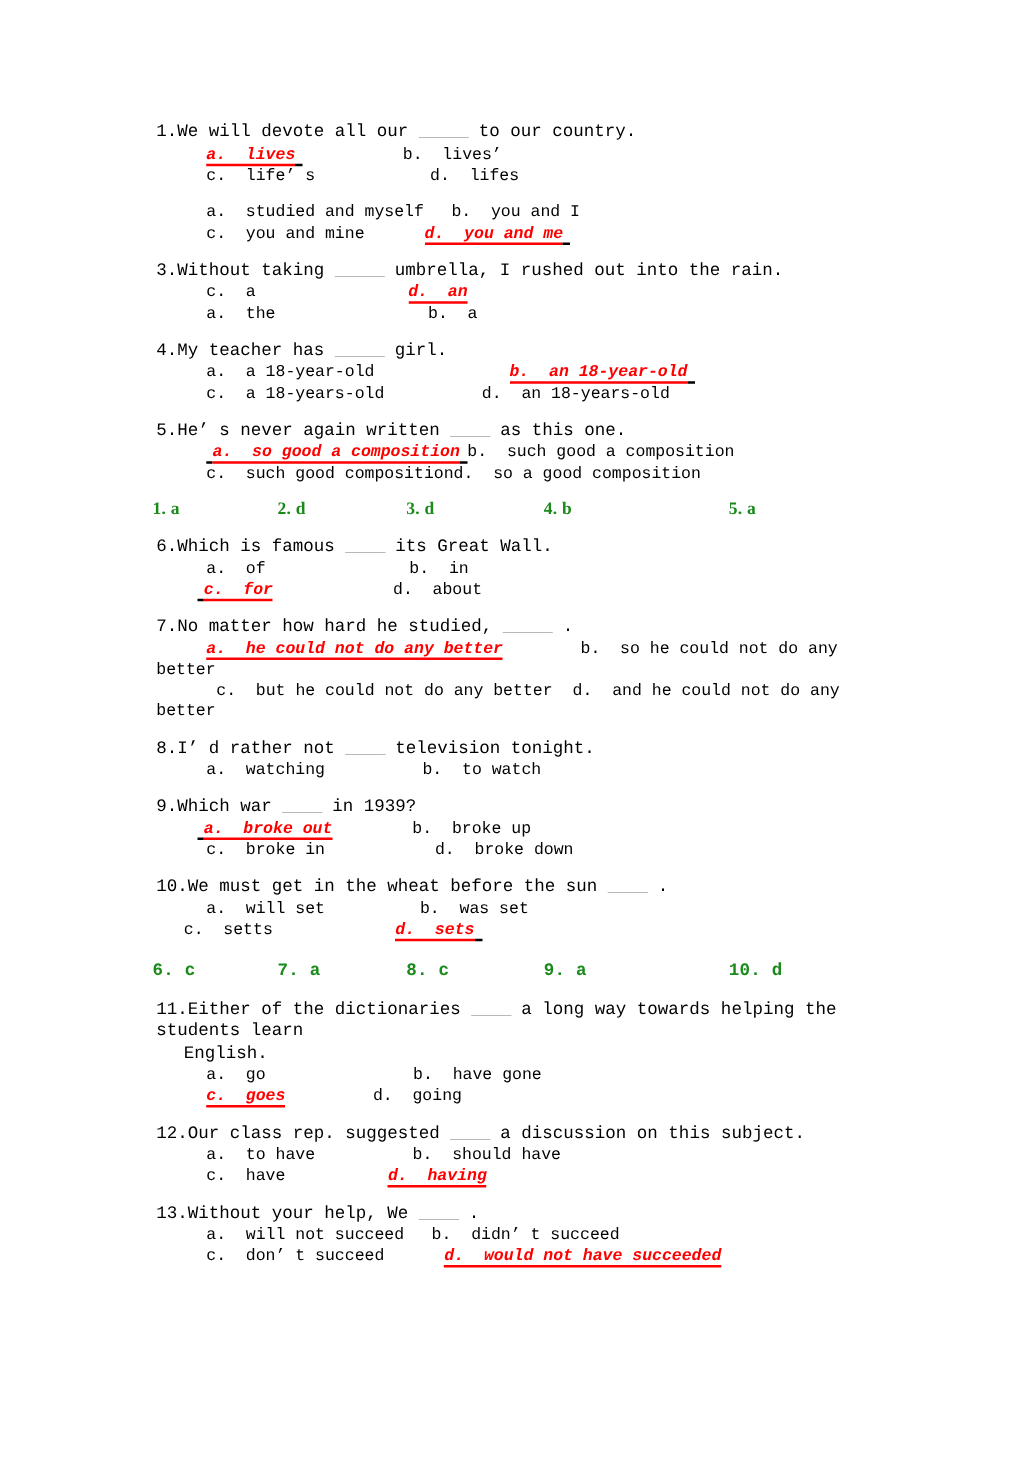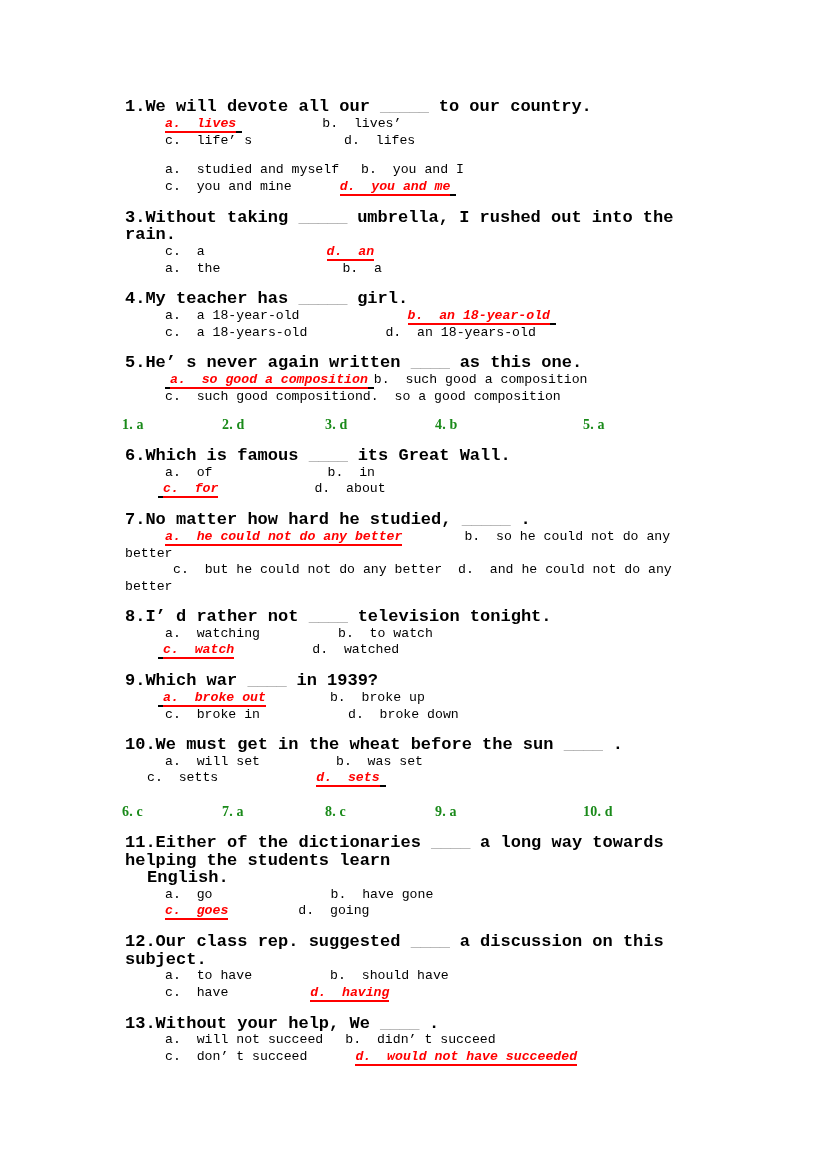--- a/index.html
+++ b/index.html
@@ -26,25 +26,24 @@
     position: absolute;
     left: 125px;
     top: 98px;
     width: 570px;
   }
 
   .qblock {
     margin-bottom: 13px;
   }
   .stem {
-    font-size: 17px;
+    font-size: 14px;
     line-height: 17.5px;
     white-space: pre-wrap;
     letter-spacing: 0px;
-    font-weight: bold;
   }
   .optline {
     font-size: 13.2px;
     line-height: 16.5px;
     white-space: pre;
     position: relative;
   }
   .optline.wrap {
     white-space: pre-wrap;
   }
@@ -142,36 +141,35 @@
 
     <div class="qblock">
       <div class="stem"><span>7.</span><span>No matter how hard he studied, </span><span class="blank">_____</span><span> .</span></div>
       <div class="optline wrap indent-q7" style="padding-left:0"><span style="display:inline-block;width:40px"></span><span class="ans">a.  he could not do any better</span><span style="display:inline-block;width:62px"></span><span>b.  so he could not do any better</span></div>
       <div class="optline wrap" style="padding-left:0"><span style="display:inline-block;width:48px"></span><span>c.  but he could not do any better</span><span style="display:inline-block;width:16px"></span><span>d.  and he could not do any better</span></div>
     </div>
 
     <div class="qblock">
       <div class="stem"><span>8.</span><span>I’ d rather not </span><span class="blank">____</span><span> television tonight.</span></div>
       <div class="optline indent1"><span>a.  watching</span><span style="display:inline-block;width:78px"></span><span>b.  to watch</span></div>
-      <div class="optline indent1" style="padding-left:33px"><span class="ans-lead"></span><span class="ans">c.  watch</span><span style="display:inline-block;width:78px"></span><span>d.  watched</span></div>
     </div>
 
     <div class="qblock">
       <div class="stem"><span>9.</span><span>Which war </span><span class="blank">____</span><span> in 1939?</span></div>
       <div class="optline indent1" style="padding-left:33px"><span class="ans-lead"></span><span class="ans">a.  broke out</span><span style="display:inline-block;width:64px"></span><span>b.  broke up</span></div>
       <div class="optline indent1"><span>c.  broke in</span><span style="display:inline-block;width:88px"></span><span>d.  broke down</span></div>
     </div>
 
     <div class="qblock" style="margin-bottom:16px">
       <div class="stem"><span>10.</span><span>We must get in the wheat before the sun </span><span class="blank">____</span><span> .</span></div>
       <div class="optline indent1"><span>a.  will set</span><span style="display:inline-block;width:76px"></span><span>b.  was set</span></div>
       <div class="optline indent-less"><span>c.  setts</span><span style="display:inline-block;width:98px"></span><span class="ans">d.  sets</span><span class="ans-tail"></span></div>
     </div>
 
-    <div class="keyrow" style="margin-left:-3px;margin-top:16px;"><span class="kcell" style="width:100px">6. c</span><span class="kcell" style="width:103px">7. a</span><span class="kcell" style="width:110px">8. c</span><span class="kcell" style="width:148px">9. a</span><span class="kcell">10. d</span></div>
+    <div class="keyrow" style="margin-left:-3px;margin-top:16px;font-family:Liberation Mono, monospace;"><span class="kcell" style="width:100px">6. c</span><span class="kcell" style="width:103px">7. a</span><span class="kcell" style="width:110px">8. c</span><span class="kcell" style="width:148px">9. a</span><span class="kcell">10. d</span></div>
 
     <div class="spacer-md"></div>
 
     <div class="qblock">
       <div class="stem" style="width:580px"><span>11.</span><span>Either of the dictionaries </span><span class="blank">____</span><span> a long way towards helping the students learn</span></div>
       <div class="stem" style="padding-left:22px">English.</div>
       <div class="optline indent1"><span>a.  go</span><span style="display:inline-block;width:118px"></span><span>b.  have gone</span></div>
       <div class="optline indent1"><span class="ans">c.  goes</span><span style="display:inline-block;width:70px"></span><span>d.  going</span></div>
     </div>
 

